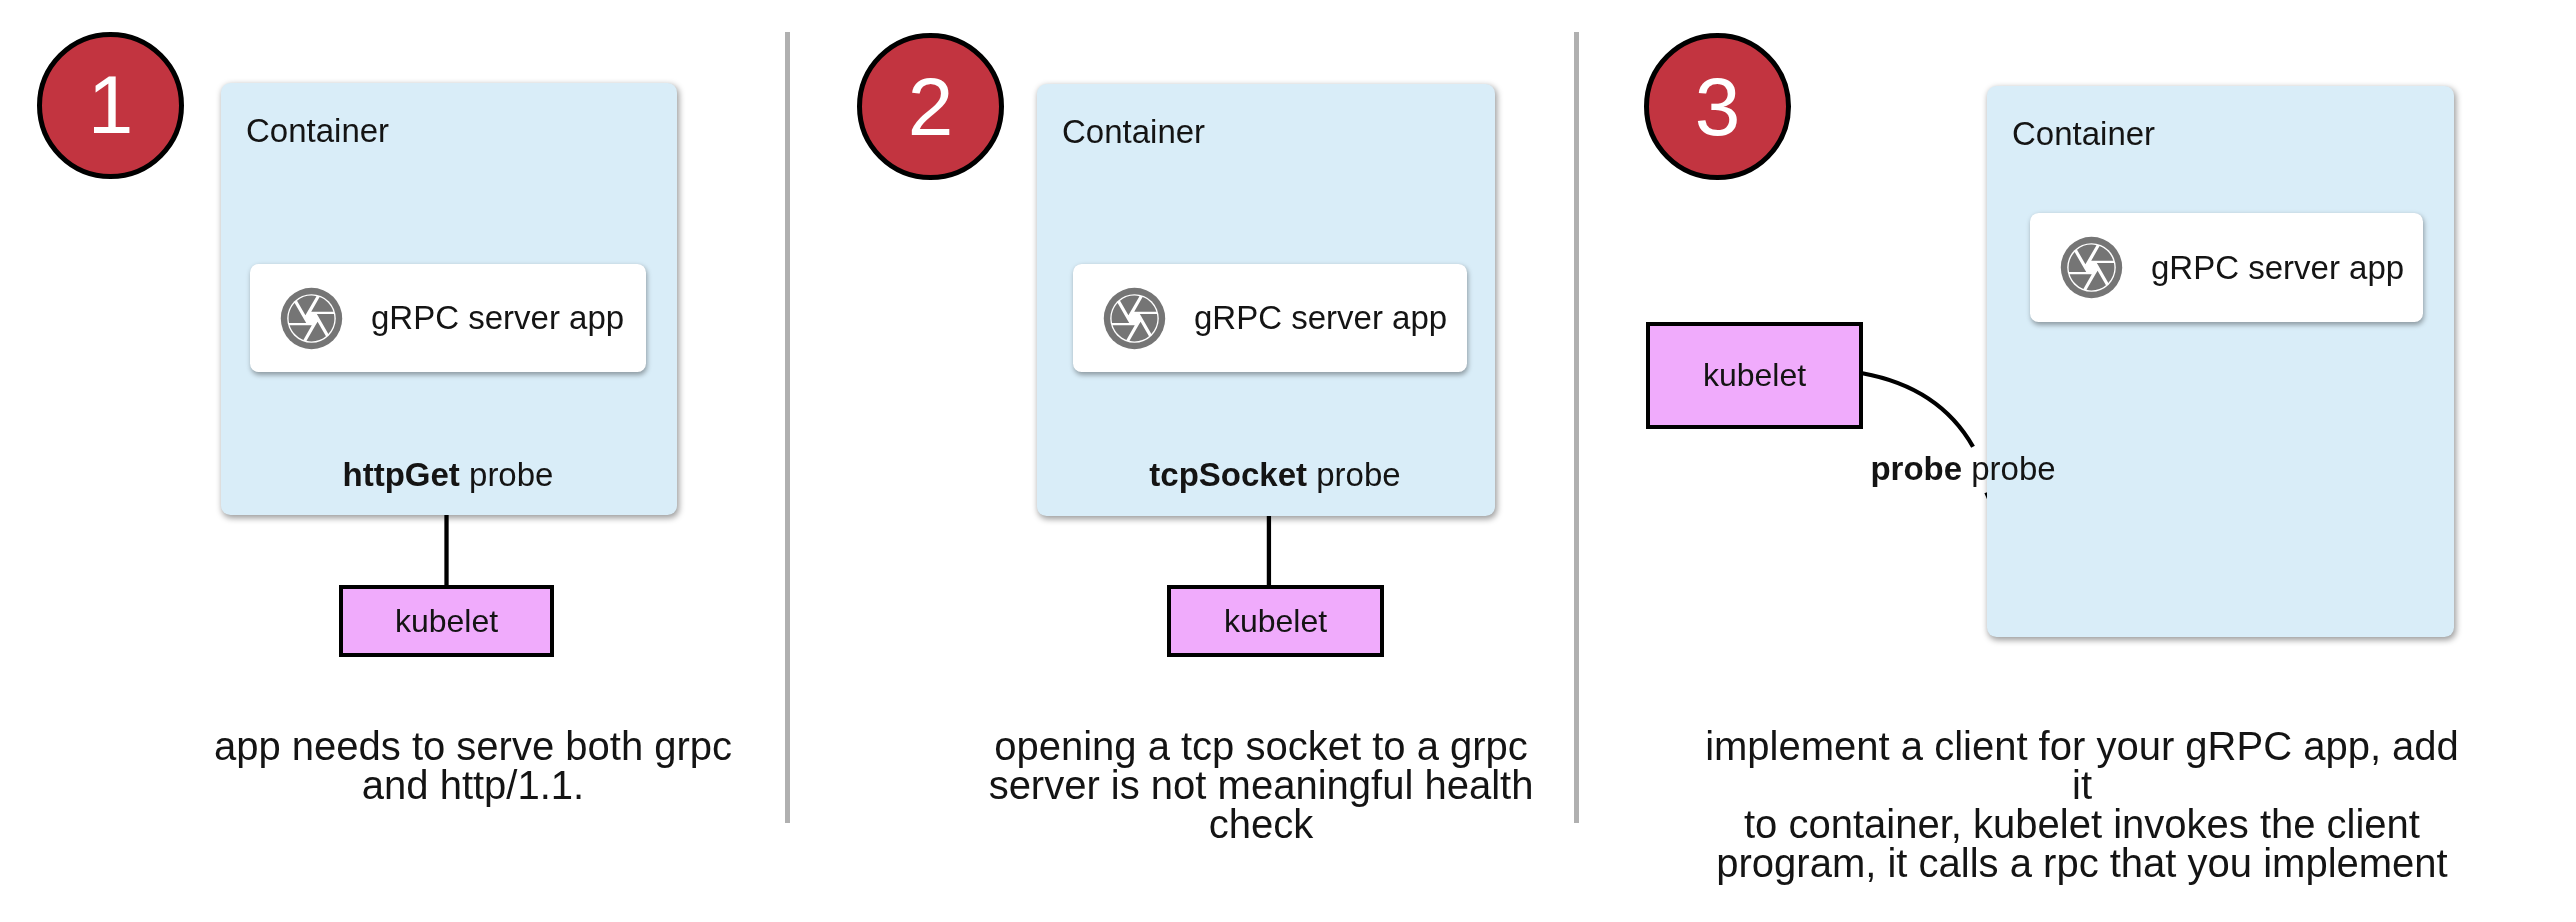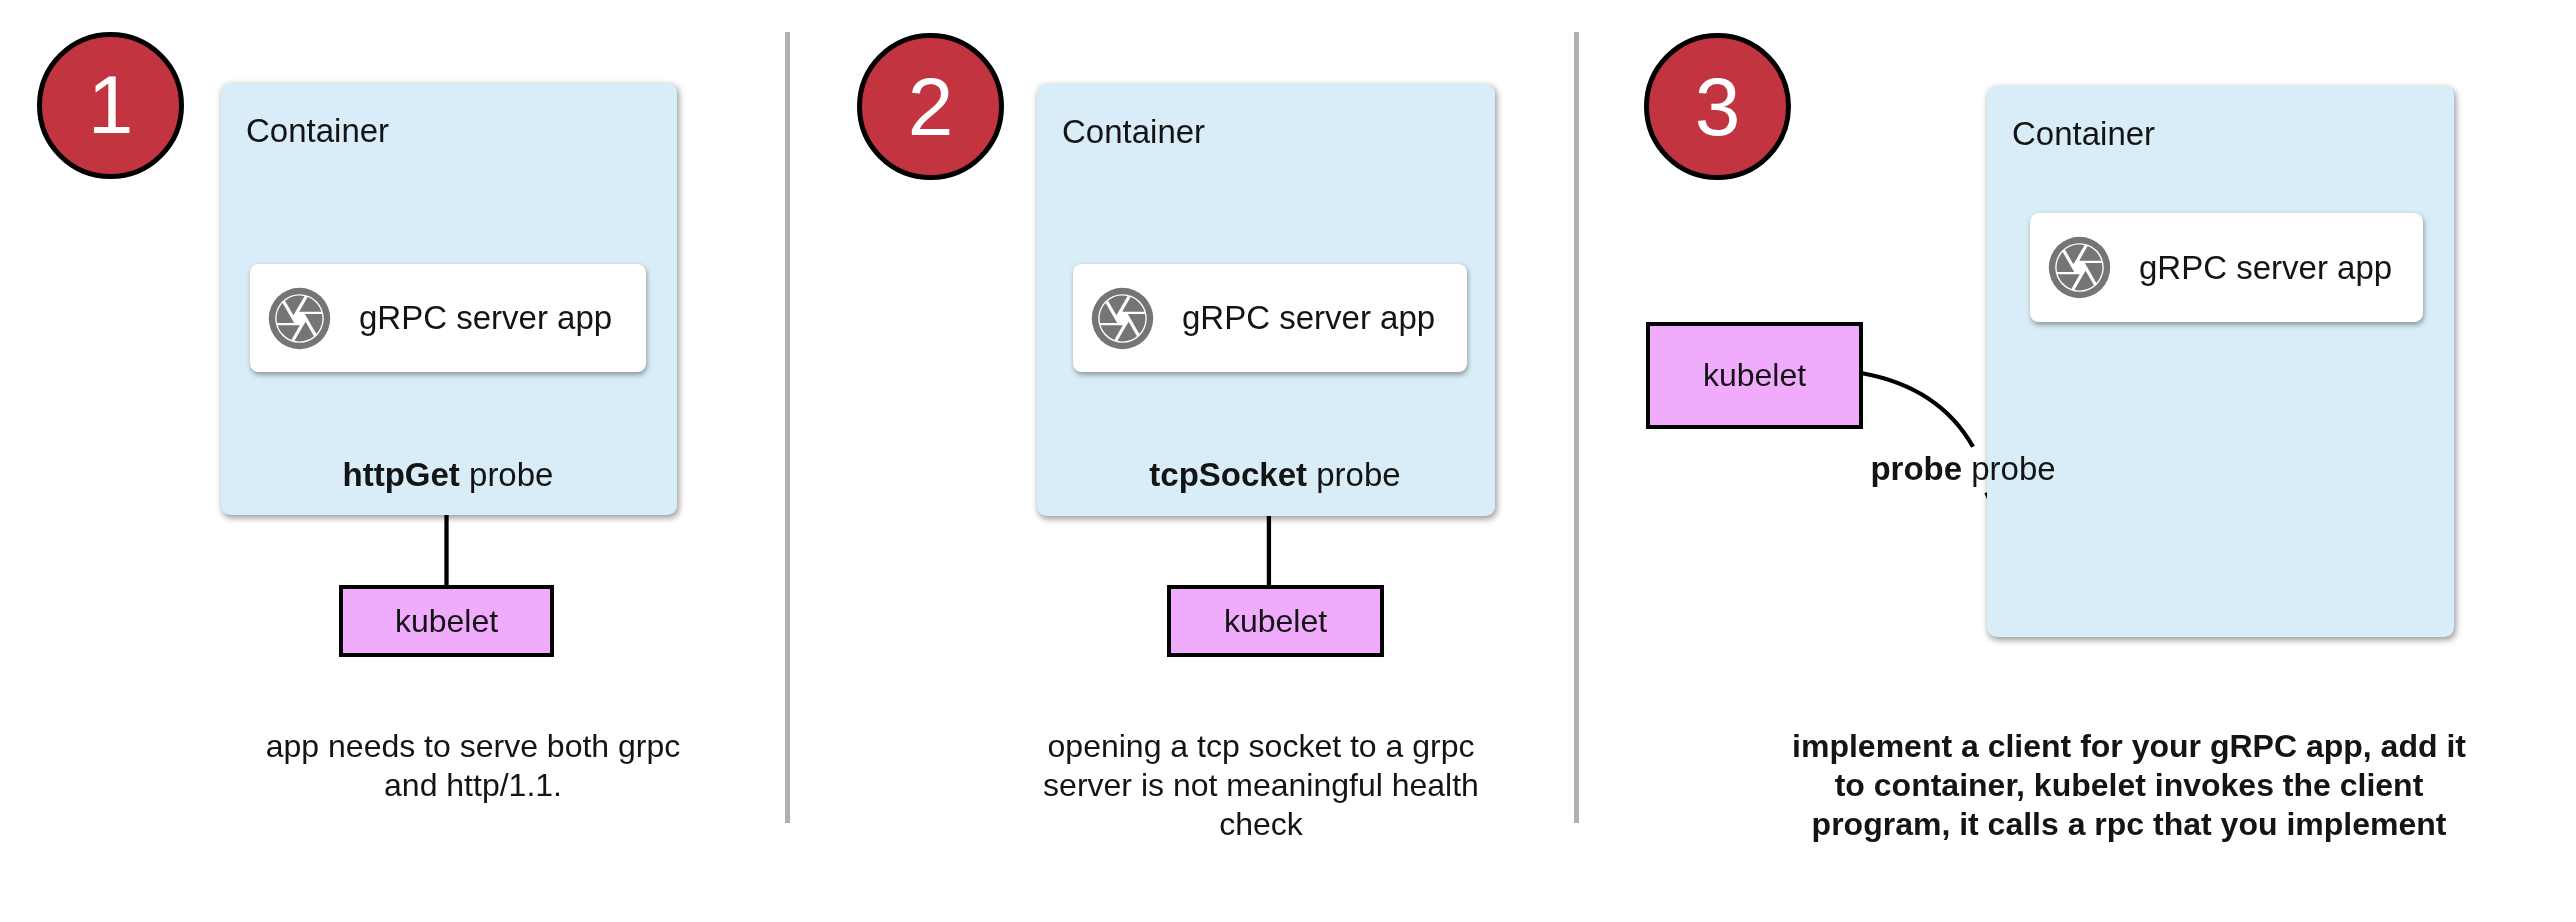--- a/index.html
+++ b/index.html
@@ -16,32 +16,32 @@
     color:#ffffff;font-size:82px;line-height:1;
   }
   .container-box{
     position:absolute;background:var(--container_blue,#d9edf8);border-radius:9.5px;
     box-shadow:1.9px 2.9px 6.7px rgba(0,0,0,0.40);
   }
   .container-title{position:absolute;left:25px;top:29px;font-size:33px;}
   .app-box{
     position:absolute;background:#ffffff;border-radius:8.6px;
     box-shadow:1px 2.9px 5.7px rgba(0,0,0,0.35);
-    display:flex;align-items:center;padding-left:16px;box-sizing:border-box;
+    display:flex;align-items:center;padding-left:28px;box-sizing:border-box;
   }
   .app-box .aperture{width:67px;height:67px;flex:0 0 auto;}
   .app-box .app-label{margin-left:26px;font-size:33px;white-space:nowrap;}
   .kubelet-box{
     position:absolute;background:#f0abfc;border:4.8px solid #000;box-sizing:border-box;
     display:flex;align-items:center;justify-content:center;font-size:32px;
   }
   .probe-label{position:absolute;width:572px;text-align:center;font-size:33px;line-height:38px;white-space:nowrap;}
   .probe-label .b{font-weight:bold;}
   .float-label{position:absolute;width:572px;text-align:center;font-size:33px;line-height:38px;white-space:nowrap;}
-  .caption{position:absolute;width:782px;text-align:center;font-size:32px;line-height:39px;}
+  .caption{position:absolute;width:782px;text-align:center;font-size:40px;line-height:39px;}
   .test-client-box{
     position:absolute;left:2075px;top:515px;width:303px;height:108px;box-sizing:border-box;
     background:#ffffff;border:4.8px dashed #0a0a0a;border-radius:53px;
     display:flex;align-items:center;justify-content:center;font-size:33px;white-space:nowrap;
   }
 </style>
 </head>
 <body>
 
 <div id="canvas">
@@ -148,20 +148,20 @@
   </div>
 
   <div class="kubelet-box" style="left:1646px;top:322px;width:217px;height:107px;">
     <span>kubelet</span>
   </div>
 
   <div class="probe-label" style="left:1677px;top:450px;"><span class="b">probe</span> <span>probe</span></div>
 
 
 
-  <div class="caption" style="left:1738px;top:727px;font-weight:bold;">
+  <div class="caption" style="left:1691px;top:727px;">
     <div>implement a client for your gRPC app, add it</div>
     <div>to container, kubelet invokes the client</div>
     <div>program, it calls a rpc that you implement</div>
   </div>
 
 </div>
 
 
 </body></html>

